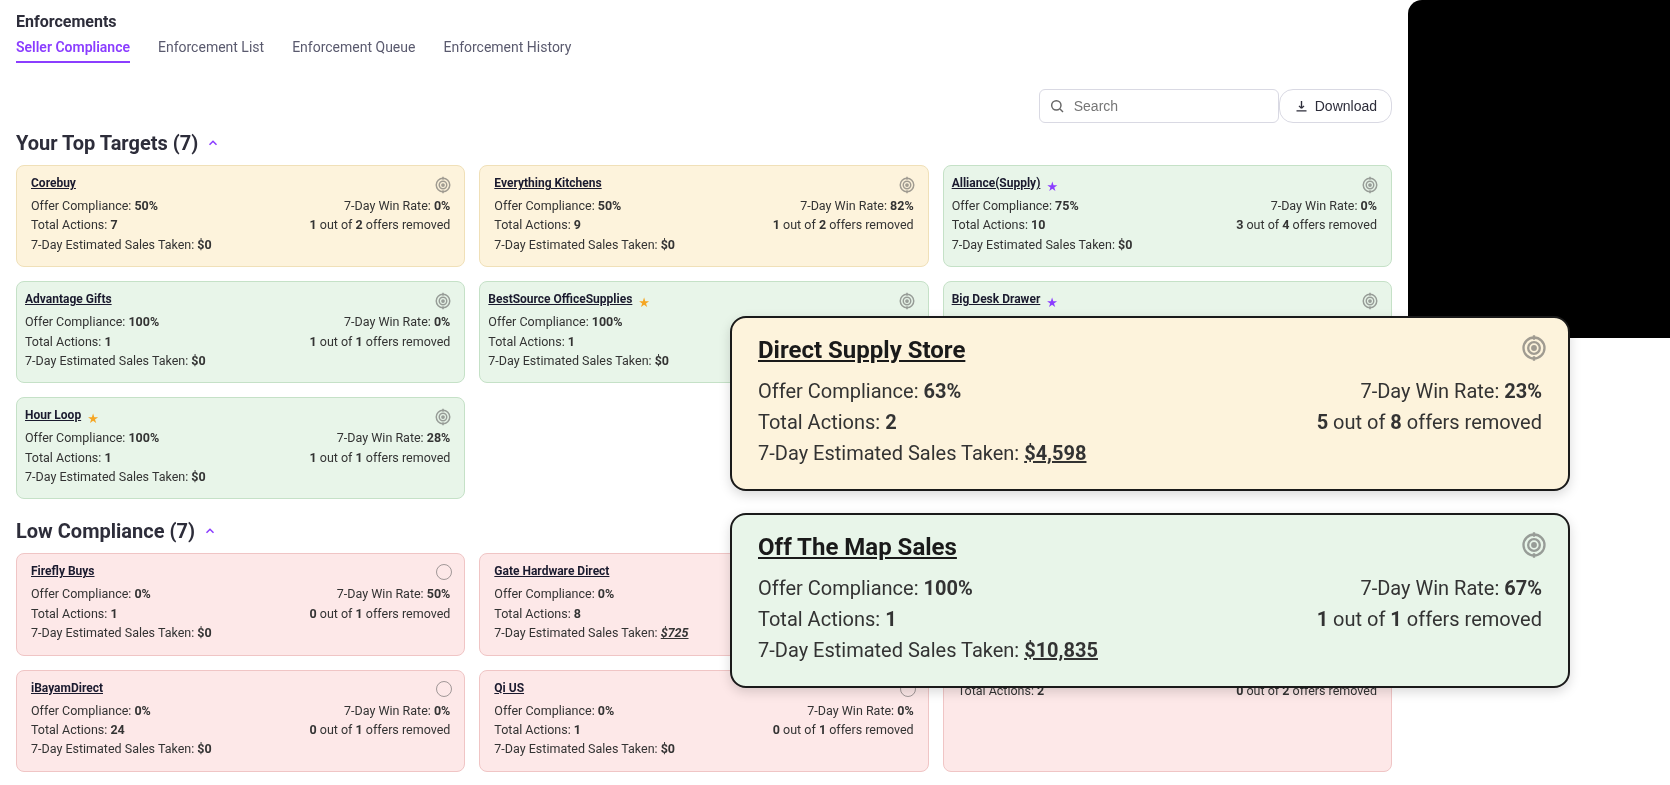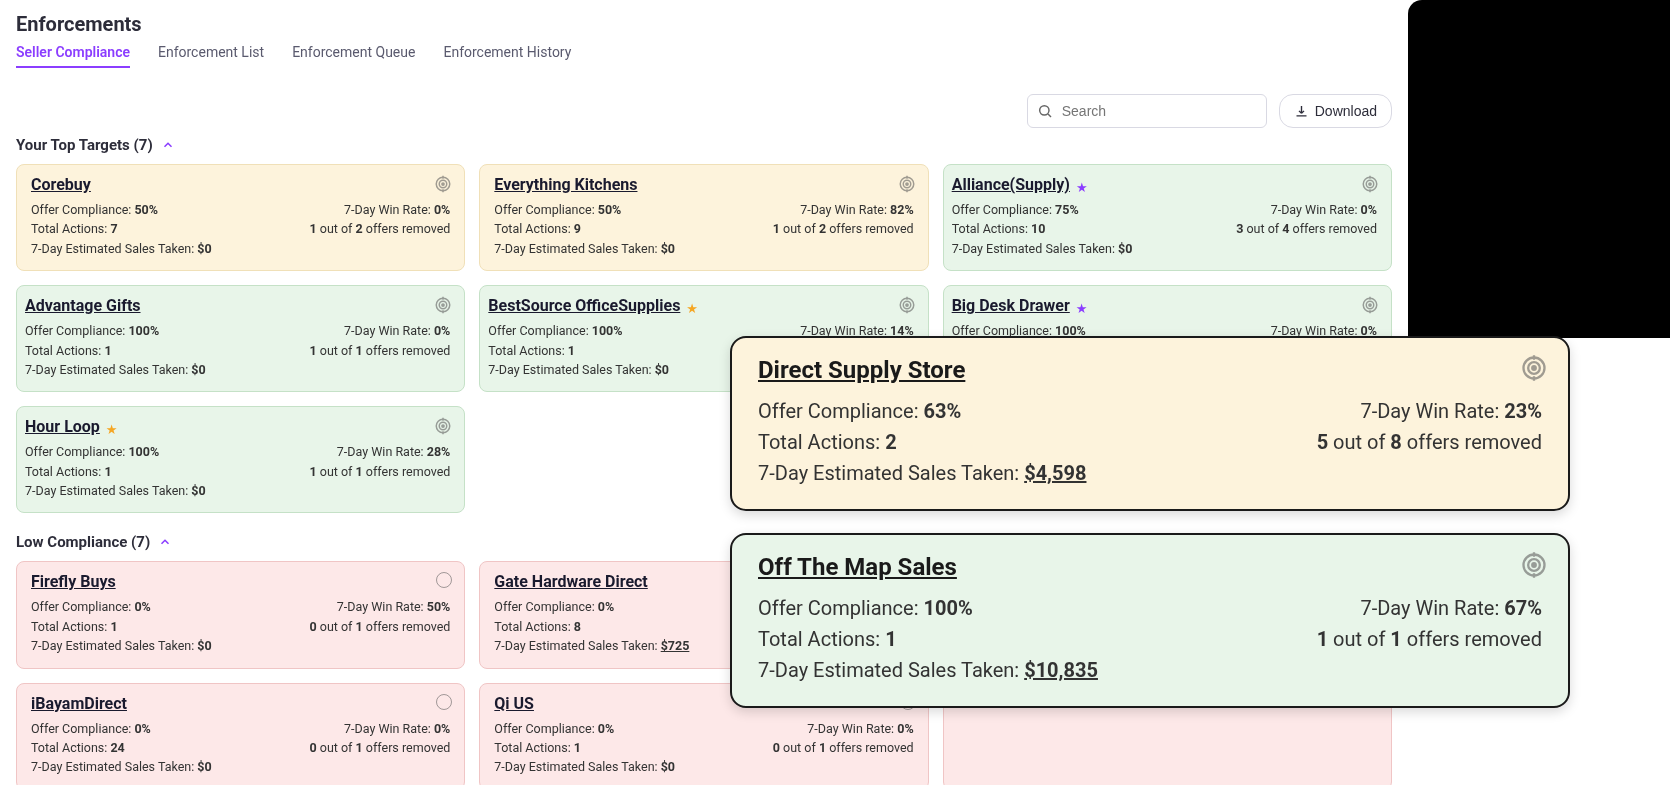--- a/index.html
+++ b/index.html
@@ -1,46 +1,46 @@
 <!DOCTYPE html>
 <html><head>
 <meta charset="utf-8">
 <style>
 * { box-sizing: border-box; margin: 0; padding: 0; }
 body { font-family: -apple-system, BlinkMacSystemFont, "Segoe UI", Roboto, sans-serif; background: #fff; color: #1a1a1a; padding: 12px 16px; position: relative; width: 1670px; }
-.page-title { font-size: 20px; font-weight: 700; color: #2d2d3a; margin-bottom: 8px; }
+.page-title { font-size: 16px; font-weight: 700; color: #2d2d3a; margin-bottom: 8px; }
 .tabs { display: flex; gap: 28px; border-bottom: none; margin-bottom: 26px; }
 .tab { font-size: 14px; color: #5a5a6e; padding-bottom: 6px; cursor: pointer; }
 .tab.active { color: #8b3dff; border-bottom: 2px solid #8b3dff; font-weight: 600; }
-.toolbar { display: flex; justify-content: flex-end; gap: 12px; margin-bottom: 8px; align-items: center; }
+.toolbar { display: flex; justify-content: flex-end; gap: 0; margin-bottom: 8px; align-items: center; }
 .search-box { position: relative; width: 240px; }
 .search-box input { width: 100%; padding: 8px 10px 8px 34px; border: 1px solid #d9d9e3; border-radius: 6px; font-size: 14px; }
 .search-box svg { position: absolute; left: 10px; top: 50%; transform: translateY(-50%); }
 .download-btn { display: flex; align-items: center; gap: 6px; padding: 8px 14px; border: 1px solid #d9d9e3; border-radius: 14px; background: #fff; font-size: 14px; cursor: pointer; color: #2d2d3a; font-weight: 500; }
-.section-header { display: flex; align-items: center; gap: 8px; margin: 6px 0 10px 0; font-size: 15px; font-weight: 700; color: #2d2d3a; cursor: pointer; }
+.section-header { display: flex; align-items: center; gap: 8px; margin: 6px 0 10px 0; font-size: 20px; font-weight: 700; color: #2d2d3a; cursor: pointer; }
 .section-header svg { stroke: #8b3dff; }
 .grid { display: grid; grid-template-columns: repeat(3, 1fr); gap: 14px; margin-bottom: 20px; width: 1376px; }
 .card { border-radius: 8px; padding: 10px 14px 12px 14px; position: relative; border: 1px solid; }
 .card.green { background: #e8f5e9; border-color: #c5e1c7; padding-left: 8px; }
 .card.yellow { background: #fdf3dc; border-color: #f0e0b8; }
 .card.red { background: #fde8e8; border-color: #f0c5c5; }
-.card-title { font-size: 16px; font-weight: 700; text-decoration: underline; color: #1a1a2e; margin-bottom: 6px; display: inline-block; }
+.card-title { font-size: 12px; font-weight: 700; text-decoration: underline; color: #1a1a2e; margin-bottom: 6px; display: inline-block; }
 .card-title-row { display: flex; align-items: center; gap: 6px; }
 .star { font-size: 13px; }
 .star.gold { color: #f5a623; }
 .star.purple { color: #8b3dff; }
 .card-icon { position: absolute; top: 10px; right: 12px; opacity: 0.55; }
 .card-icon.circle { width: 16px; height: 16px; border: 1.8px solid #555; border-radius: 50%; }
 .stats { font-size: 12.5px; color: #333; line-height: 1.55; text-align: right; }
 .row { display: flex; justify-content: space-between; }
 .row b { font-weight: 700; }
-.sales-link { text-decoration: underline; font-weight: 700; }
-
-
-.zoom { position: absolute; left: 730px; top: 336px; width: 840px; z-index: 10; }
+.sales-link { text-decoration: underline; font-weight: 700; font-style: italic; }
+
+
+.zoom { position: absolute; left: 730px; top: 316px; width: 840px; z-index: 10; }
 .zoom .zcard { border: 2.5px solid #1a1a1a; border-radius: 16px; padding: 18px 26px 20px 26px; margin-bottom: 22px; box-shadow: 0 4px 12px rgba(0,0,0,0.15); position: relative; }
 .zcard.yellow { background: #fdf3dc; }
 .zcard.green { background: #e8f5e9; }
 .ztitle { font-size: 24px; font-weight: 700; text-decoration: underline; margin-bottom: 12px; display: inline-block; }
 .zstats { font-size: 20px; line-height: 1.55; color: #333; }
 .zrow { display: flex; justify-content: space-between; }
 .zrow b { font-weight: 700; }
 .zsales { text-decoration: underline; font-weight: 700; }
 .zicon { position: absolute; top: 16px; right: 20px; opacity: 0.55; }
 

